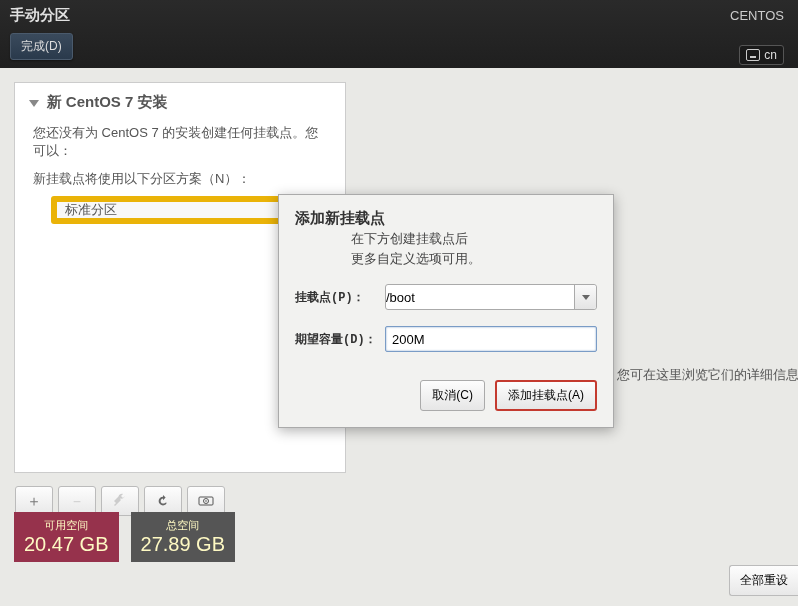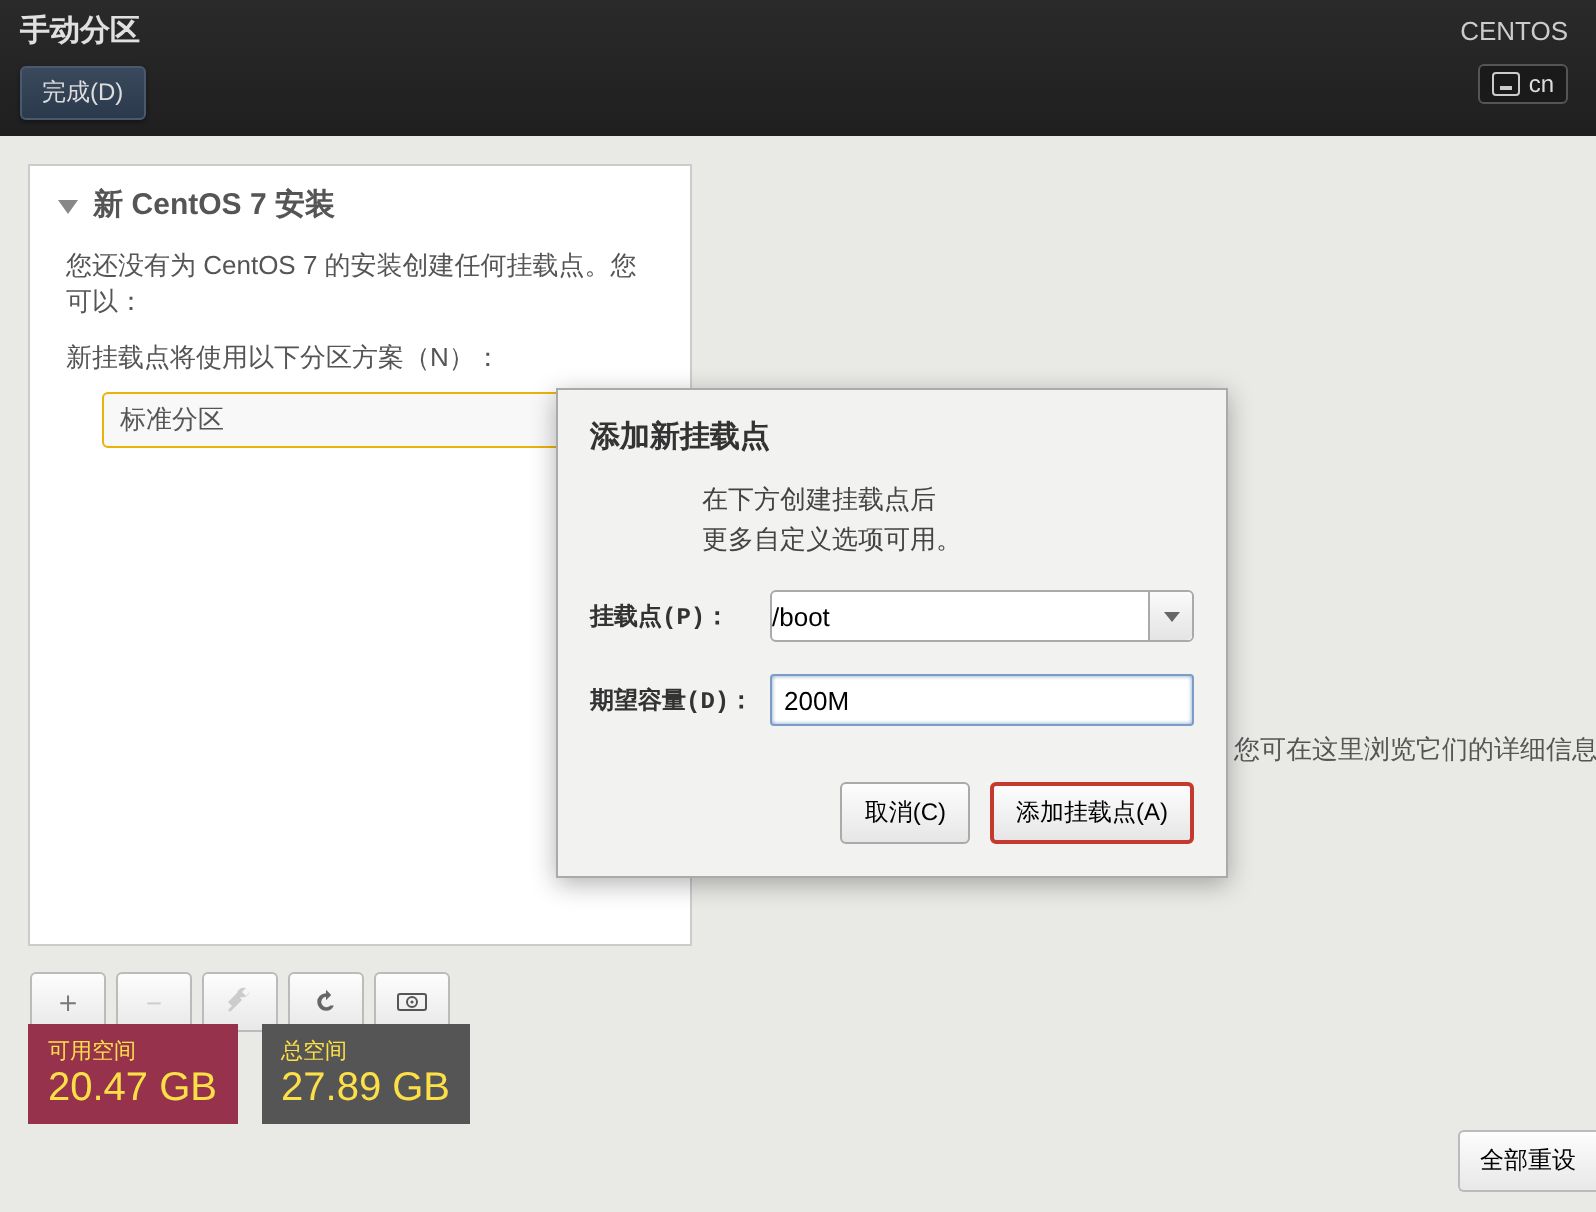--- a/index.html
+++ b/index.html
@@ -2,56 +2,56 @@
 <html><head>
 <meta charset="utf-8">
 <style>
 * { box-sizing: border-box; margin: 0; padding: 0; }
 body { font-family: sans-serif; font-size: 13px; background: #2d2d2d; width: 798px; height: 606px; position: relative; overflow: hidden; }
 
 .header { background: linear-gradient(to bottom, #2a2a2a, #1f1f1f); height: 68px; color: #e0e0e0; padding: 6px 10px; position: relative; }
 .header-title { font-size: 15px; font-weight: bold; }
 .header-right { position: absolute; right: 14px; top: 8px; text-align: right; }
 .header-centos { font-size: 13px; color: #ccc; }
-.kb-ind { margin-top: 9px; background: #1a1a1a; border: 1px solid #555; border-radius: 3px; padding: 2px 6px; display: inline-flex; align-items: center; gap: 4px; color: #ddd; font-size: 12px; }
+.kb-ind { margin-top: 22px; background: #1a1a1a; border: 1px solid #555; border-radius: 3px; padding: 2px 6px; display: inline-flex; align-items: center; gap: 4px; color: #ddd; font-size: 12px; }
 .kb-icon { width: 14px; height: 12px; border: 1px solid #ccc; border-radius: 2px; position: relative; }
 .kb-icon::after { content: ""; position: absolute; bottom: 2px; left: 3px; right: 3px; height: 2px; background: #ccc; }
 
 .done-btn { margin-top: 8px; background: linear-gradient(to bottom, #3a4a5c, #2a3a4c); border: 1px solid #4a5a6c; color: #ddd; padding: 4px 10px; border-radius: 3px; font-size: 12px; box-shadow: 0 1px 2px rgba(0,0,0,0.4); cursor: pointer; }
 
 .main { background: #e9e9e6; position: absolute; top: 68px; left: 0; right: 0; bottom: 0; padding: 14px; }
 
 .panel { background: #fff; border: 1px solid #ccc; width: 332px; height: 391px; position: relative; padding: 10px 14px; }
 .panel-title { font-size: 15px; font-weight: bold; color: #555; }
 .tri { display: inline-block; width: 0; height: 0; border-left: 5px solid transparent; border-right: 5px solid transparent; border-top: 7px solid #888; margin-right: 4px; vertical-align: middle; }
 .panel-body { margin-top: 12px; color: #555; font-size: 13px; padding-left: 4px; }
 .panel-body ul { list-style: disc; margin-left: 20px; margin-top: 14px; }
 .panel-body li { margin-bottom: 12px; color: #777; }
 .auto-link { color: #0066cc; text-decoration: underline; cursor: pointer; }
 .scheme-row { margin-top: 10px; }
-.scheme-select { margin-top: 8px; width: 280px; height: 28px; border: 1px solid #eab308; border-radius: 3px; background: #f8f8f8; padding: 0 8px; display: flex; align-items: center; justify-content: space-between; margin-left: 18px; }
+.scheme-select { margin-top: 8px; width: 280px; height: 28px; border: 6px solid #eab308; border-radius: 3px; background: #f8f8f8; padding: 0 8px; display: flex; align-items: center; justify-content: space-between; margin-left: 18px; }
 
 .toolbar { position: absolute; bottom: -44px; left: 0; display: flex; gap: 5px; }
 .tb-btn { width: 38px; height: 30px; background: linear-gradient(to bottom, #fdfdfd, #e8e8e8); border: 1px solid #bbb; border-radius: 3px; display: flex; align-items: center; justify-content: center; color: #777; font-size: 15px; cursor: pointer; }
 .tb-btn.disabled { color: #ccc; }
 
 .storage-row { position: absolute; bottom: 44px; left: 14px; display: flex; gap: 12px; }
-.store-box { background: #555; color: #fde047; padding: 6px 10px; min-width: 96px; }
+.store-box { background: #555; color: #fef9c3; padding: 6px 10px; min-width: 96px; text-align: center; }
 .store-box.avail { background: #96324c; }
 .store-label { font-size: 11px; display: block; }
 .store-val { font-size: 20px; font-weight: 300; }
 
 .sel-link { position: absolute; bottom: 16px; left: 18px; color: #0066cc; text-decoration: underline; font-size: 13px; cursor: pointer; }
 .reset-btn { position: absolute; bottom: 10px; right: 0; background: linear-gradient(to bottom, #fdfdfd, #e8e8e8); border: 1px solid #bbb; border-right: none; border-radius: 3px 0 0 3px; padding: 6px 10px; font-size: 12px; cursor: pointer; }
 
 .hint-text { position: absolute; left: 578px; top: 298px; color: #555; font-size: 13px; white-space: nowrap; }
 
 .dialog { position: absolute; left: 278px; top: 194px; width: 336px; background: #f2f2f0; border: 1px solid #aaa; box-shadow: 0 3px 12px rgba(0,0,0,0.3); padding: 14px 16px 16px; }
 .dlg-title { font-size: 15px; font-weight: bold; color: #333; }
-.dlg-desc { margin-top: 12px; margin-left: 56px; color: #444; font-size: 13px; line-height: 1.5; }
+.dlg-desc { margin-top: 1px; margin-left: 56px; color: #444; font-size: 13px; line-height: 1.5; }
 .dlg-row { display: flex; align-items: center; margin-top: 16px; gap: 8px; }
 .dlg-label { width: 82px; font-weight: bold; color: #333; font-size: 12px; font-family: Liberation Mono, monospace; }
 .combo { flex: 1; height: 26px; border: 1px solid #aaa; border-radius: 3px; display: flex; position: relative; background: #fff; }
 .combo-text { flex: 1; padding: 0 0; display: flex; align-items: center; text-align: right; }
 .combo-btn { width: 22px; border-left: 1px solid #aaa; background: linear-gradient(to bottom, #fafafa, #e4e4e4); display: flex; align-items: center; justify-content: center; border-radius: 0 3px 3px 0; }
 .combo-btn .dn { width: 0; height: 0; border-left: 4px solid transparent; border-right: 4px solid transparent; border-top: 5px solid #666; }
 .txt-input { flex: 1; height: 26px; border: 1px solid #7a9cc6; border-radius: 2px; padding: 0 6px; font-size: 13px; outline: none; box-shadow: inset 0 0 2px #7a9cc6; }
 .dlg-actions { margin-top: 28px; display: flex; justify-content: flex-end; gap: 10px; }
 .dlg-btn { background: linear-gradient(to bottom, #fdfdfd, #e6e6e6); border: 1px solid #aaa; border-radius: 3px; padding: 5px 11px; font-size: 12px; cursor: pointer; }
 .dlg-btn.primary { border: 2px solid #c43a2f; }

